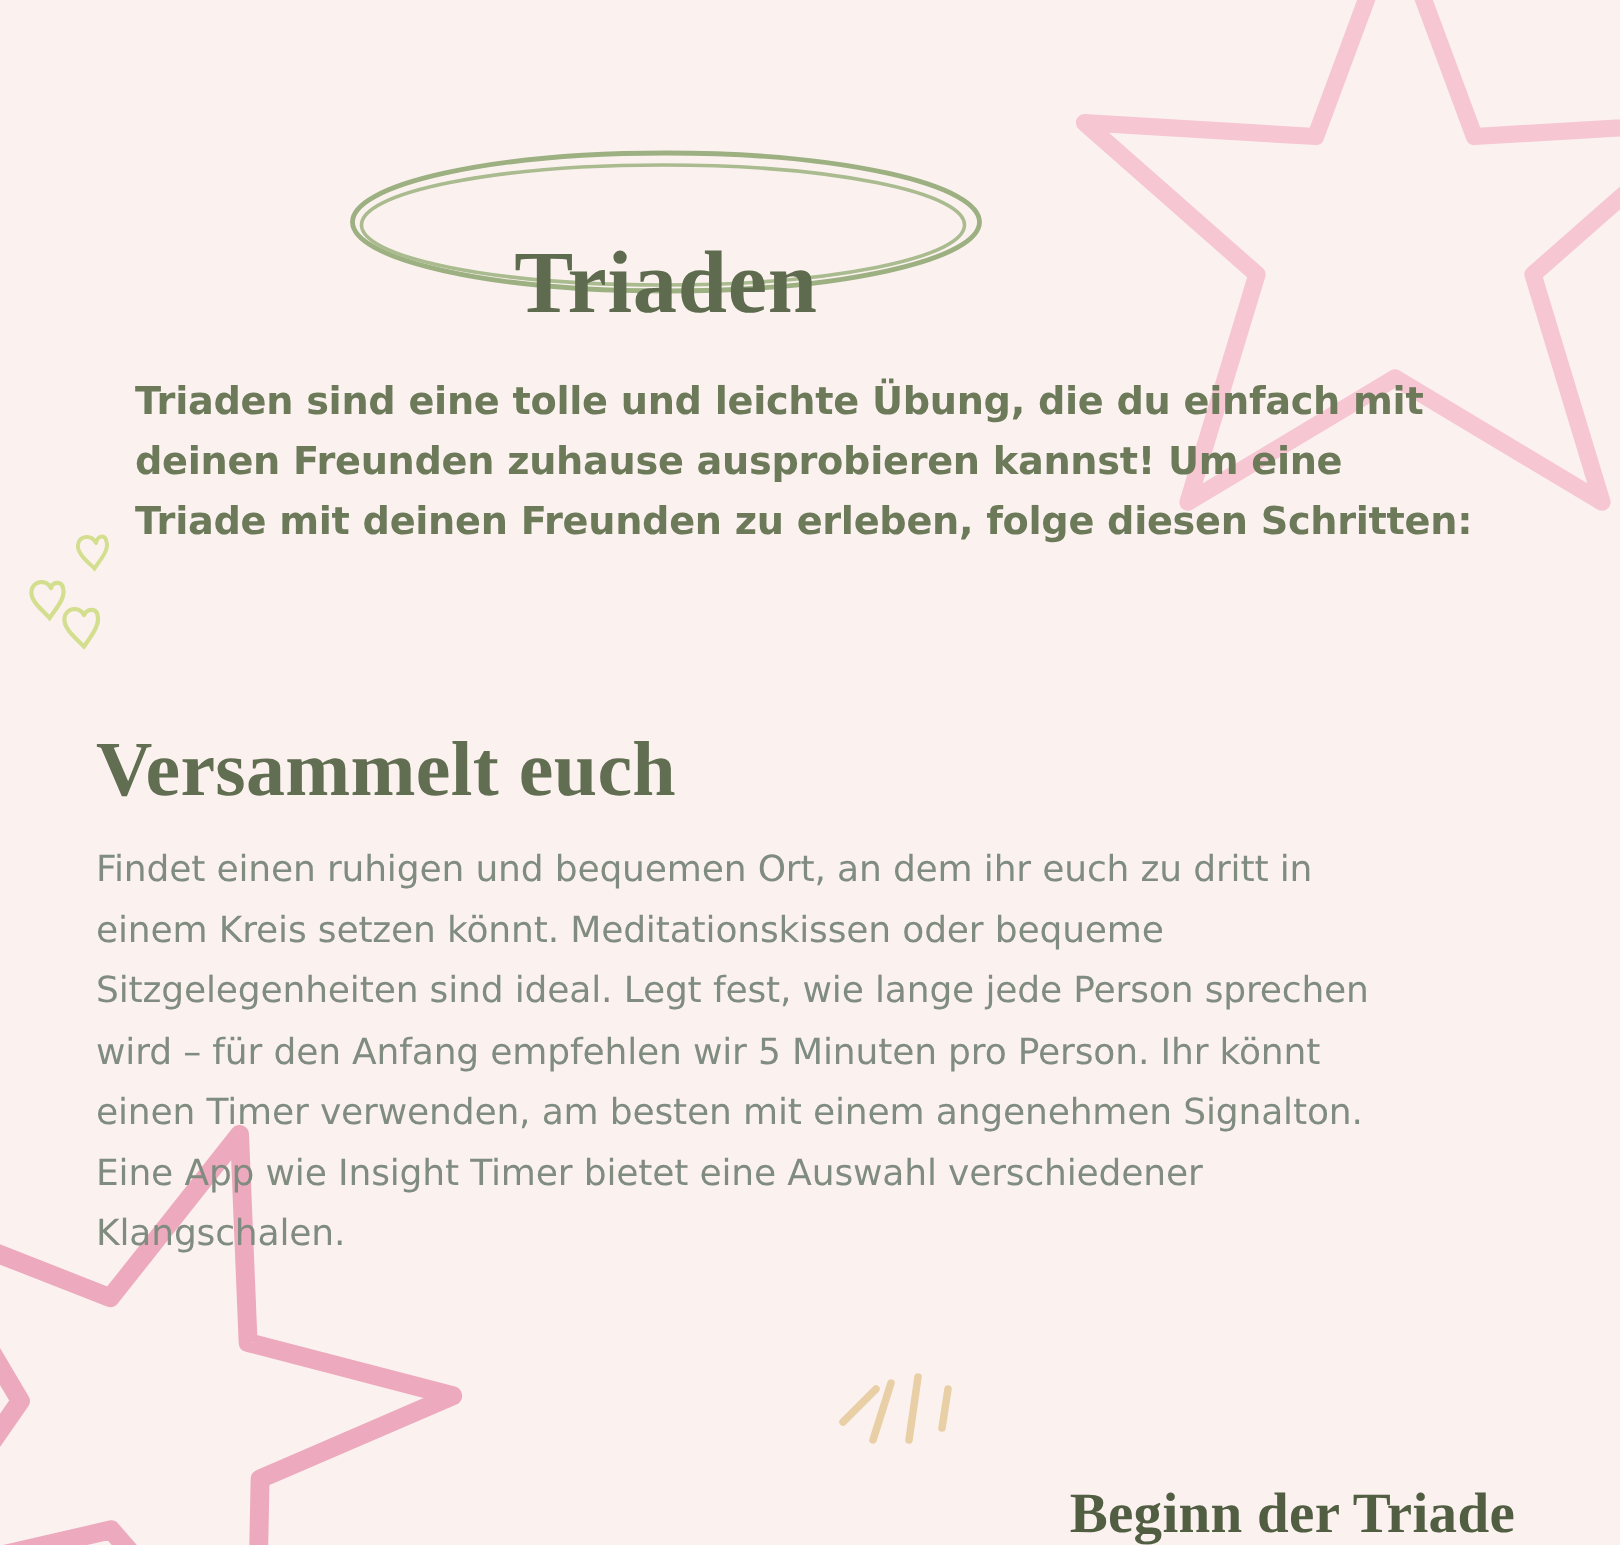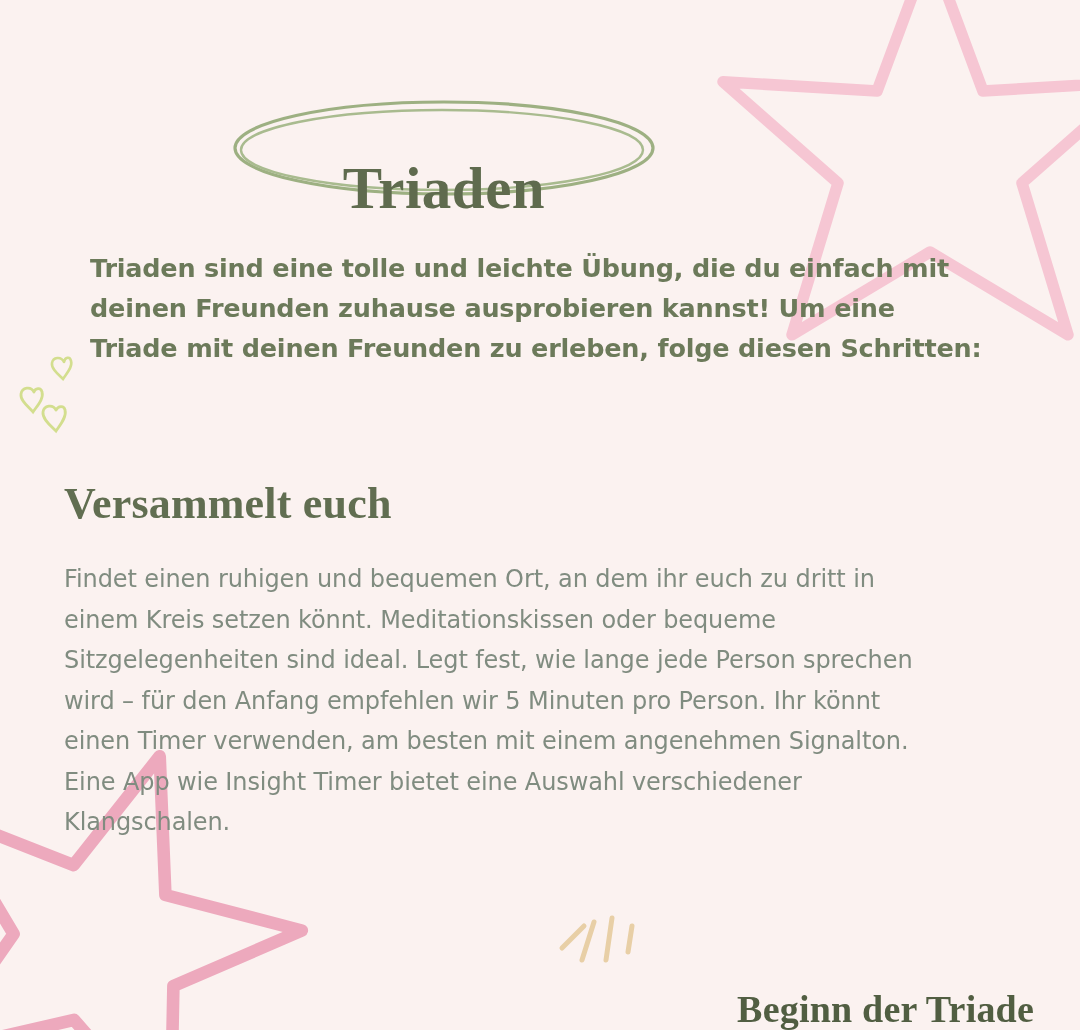--- a/index.html
+++ b/index.html
@@ -85,21 +85,21 @@
     letter-spacing: -0.2px;
   }
 
   
   .section-heading {
     position: absolute;
     top: 441px;
     left: 64px;
     font-family: "Liberation Serif", serif;
     font-weight: bold;
-    font-size: 44px;
+    font-size: 52px;
     color: #616e51;
     letter-spacing: 0.2px;
   }
 
   
   .body-text {
     position: absolute;
     top: 524px;
     left: 64px;
     width: 880px;
@@ -108,21 +108,21 @@
     line-height: 40.5px;
     color: #808c80;
     letter-spacing: -0.1px;
     margin-top: 35px;
   }
 
   
   .bottom-heading {
     position: absolute;
     top: 955px;
-    right: 46px;
+    right: 70px;
     font-family: "Liberation Serif", serif;
     font-weight: bold;
     font-size: 38px;
     color: #515e42;
     letter-spacing: 0.2px;
   }
 
   
   .hearts {
     position: absolute;

